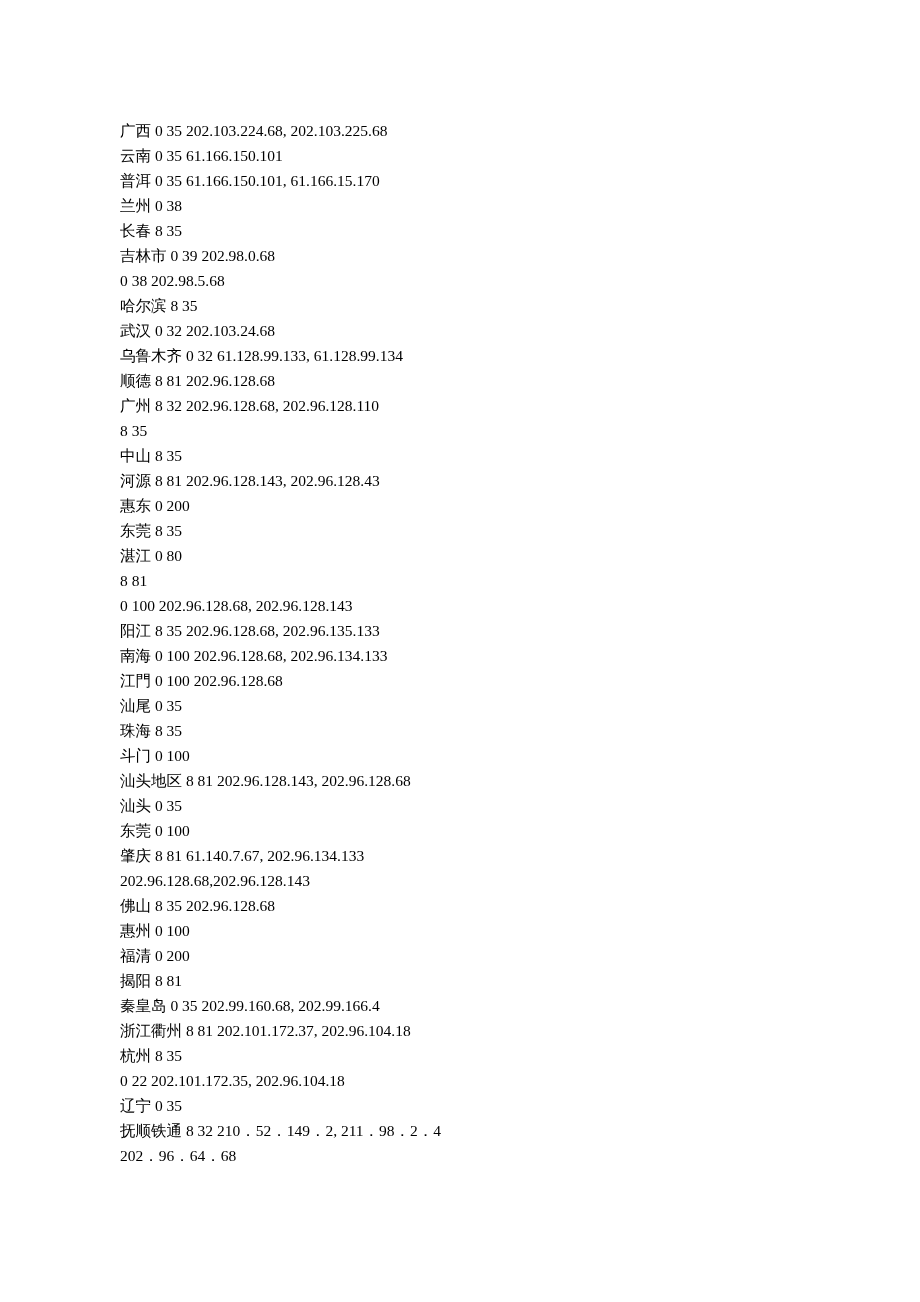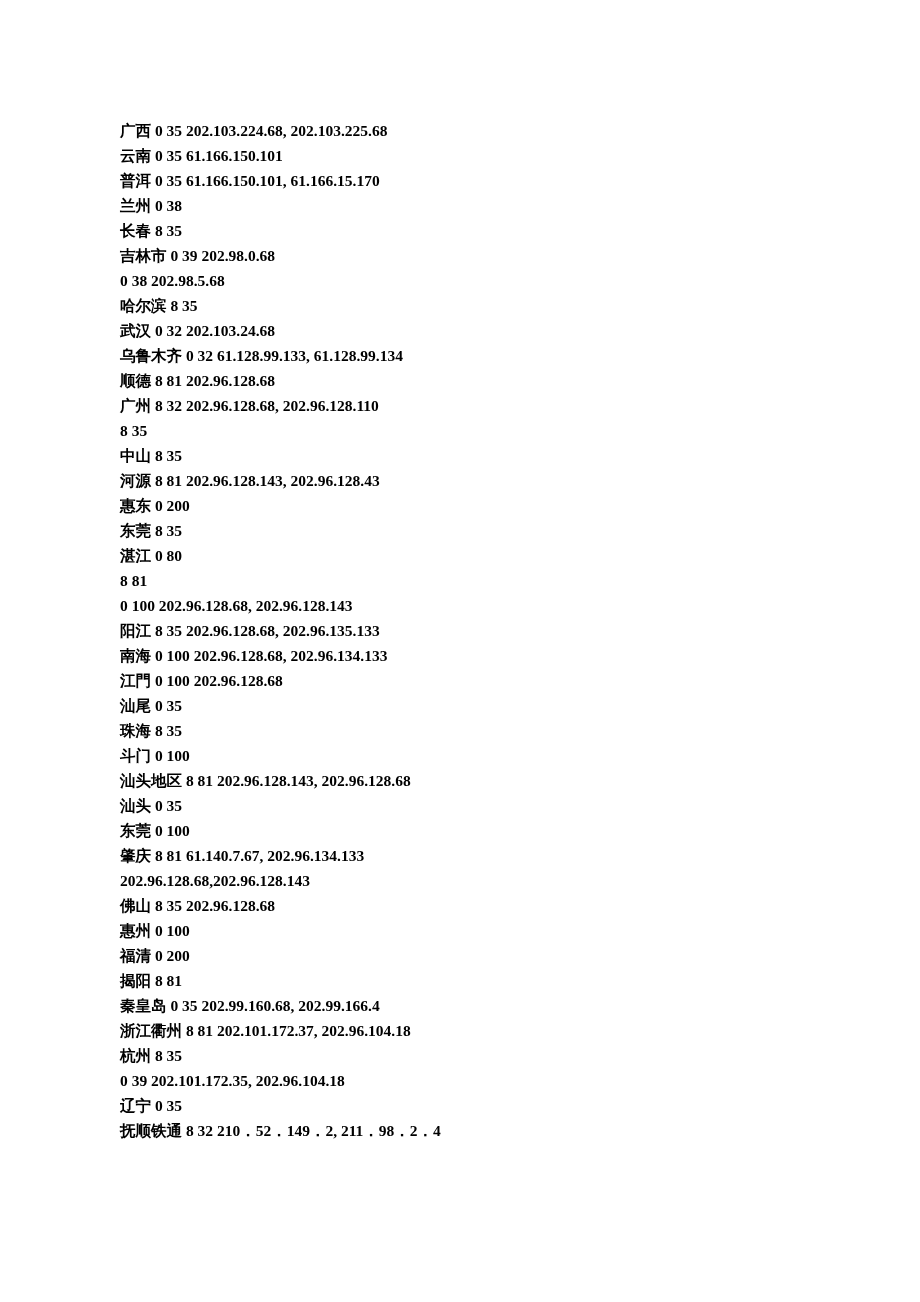--- a/index.html
+++ b/index.html
@@ -14,21 +14,20 @@
     box-sizing: border-box;
     padding: 118px 120px 120px 120px;
     font-family: "SimSun", "宋体", serif;
     font-size: 15.5px;
     color: #000000;
     line-height: 25px;
     white-space: nowrap;
   }
   .line {
     display: block;
-    font-weight: bold;
   }
 </style>
 </head>
 <body>
 
 <div class="page" id="page">
     <span class="line">广西 0 35 202.103.224.68, 202.103.225.68</span>
     <span class="line">云南 0 35 61.166.150.101</span>
     <span class="line">普洱 0 35 61.166.150.101, 61.166.15.170</span>
     <span class="line">兰州 0 38</span>
@@ -59,16 +58,17 @@
     <span class="line">东莞 0 100</span>
     <span class="line">肇庆 8 81 61.140.7.67, 202.96.134.133</span>
     <span class="line">202.96.128.68,202.96.128.143</span>
     <span class="line">佛山 8 35 202.96.128.68</span>
     <span class="line">惠州 0 100</span>
     <span class="line">福清 0 200</span>
     <span class="line">揭阳 8 81</span>
     <span class="line">秦皇岛 0 35 202.99.160.68, 202.99.166.4</span>
     <span class="line">浙江衢州 8 81 202.101.172.37, 202.96.104.18</span>
     <span class="line">杭州 8 35</span>
-    <span class="line">0 39 202.101.172.35, 202.96.104.18</span>
+    <span class="line">0 22 202.101.172.35, 202.96.104.18</span>
     <span class="line">辽宁 0 35</span>
     <span class="line">抚顺铁通 8 32 210．52．149．2, 211．98．2．4</span>
+    <span class="line">202．96．64．68</span>
   </div>
 
 </body></html>

